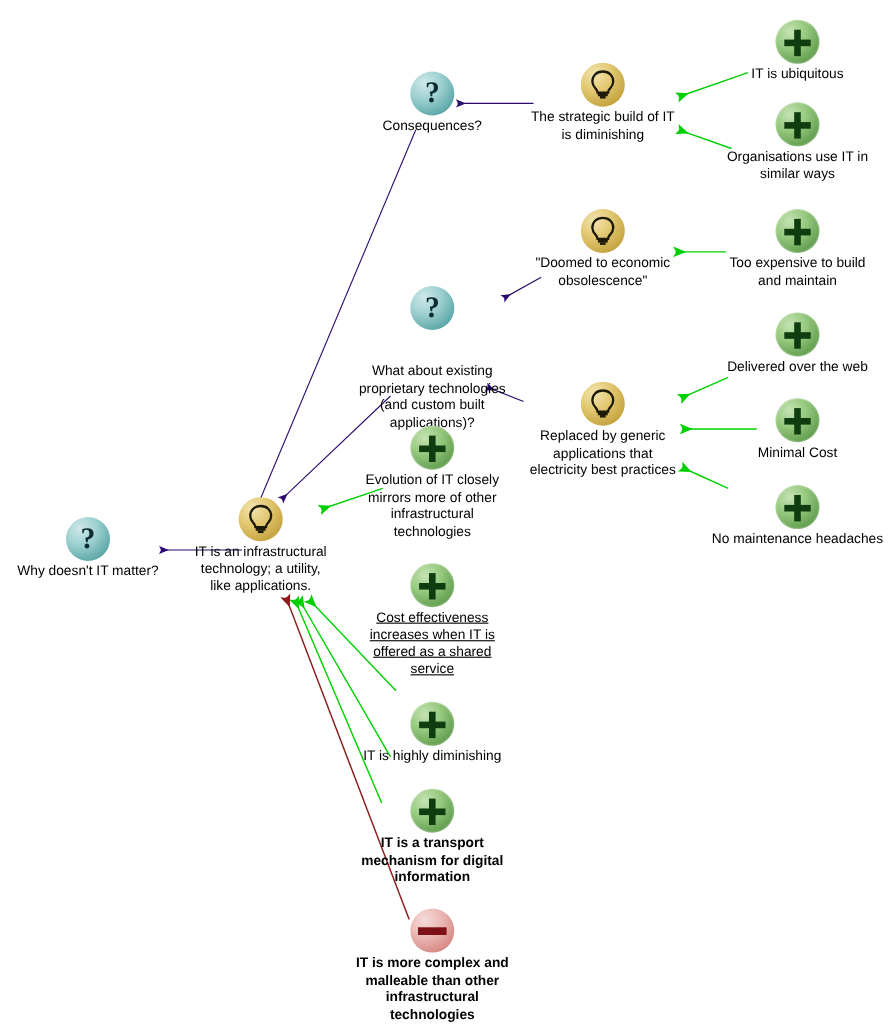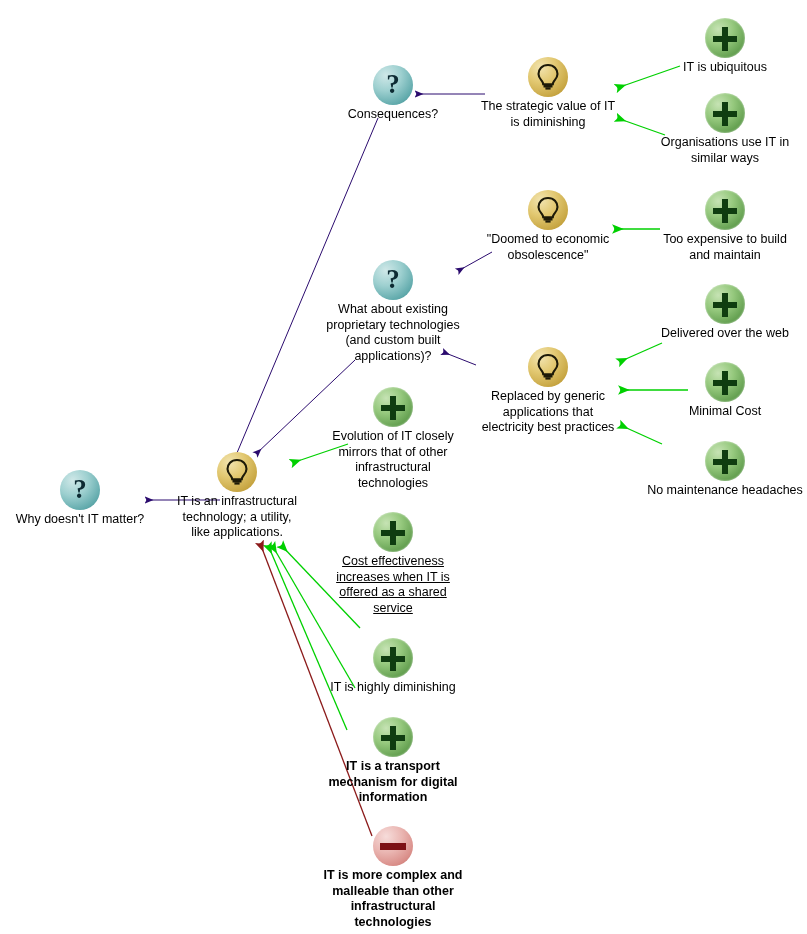--- a/index.html
+++ b/index.html
@@ -101,21 +101,21 @@
         <div class="lbl" style="width: 200px; left: -100px;">Consequences?</div>
       </div>
       <div class="node" style="left: 548px; top: 77px;">
         <div class="icon ic-bulb">
           <svg width="40" height="40" viewBox="0 0 40 40">
             <path d="M20 8 c-6 0 -9.5 4.2 -9.5 9 0 3.6 2.3 5.6 3.6 7.3 0.9 1.2 1.1 2 1.1 2.9 l9.6 0 c0-0.9 0.2-1.7 1.1-2.9 1.3-1.7 3.6-3.7 3.6-7.3 0-4.8 -3.5-9 -9.5-9 z" fill="none" stroke="#1d1a08" stroke-width="2.1"></path>
             <rect x="15.5" y="27.4" width="9" height="3.1" fill="#1d1a08"></rect>
             <rect x="17.4" y="30.3" width="5.2" height="2.3" fill="#1d1a08"></rect>
           </svg>
         </div>
-        <div class="lbl" style="width: 200px; left: -100px;">The strategic value of IT
+        <div class="lbl" style="width: 200px; left: -100px;">The strategic build of IT
 is diminishing</div>
       </div>
       <div class="node" style="left: 725px; top: 38px;">
         <div class="icon ic-plus"></div>
         <div class="lbl" style="width: 200px; left: -100px;">IT is ubiquitous</div>
       </div>
       <div class="node" style="left: 725px; top: 113px;">
         <div class="icon ic-plus"></div>
         <div class="lbl" style="width: 200px; left: -100px;">Organisations use IT  in
 similar ways</div>
@@ -131,21 +131,21 @@
         <div class="lbl" style="width: 200px; left: -100px;">"Doomed to economic
 obsolescence"</div>
       </div>
       <div class="node" style="left: 725px; top: 210px;">
         <div class="icon ic-plus"></div>
         <div class="lbl" style="width: 200px; left: -100px;">Too expensive to build
 and maintain</div>
       </div>
       <div class="node" style="left: 393px; top: 280px;">
         <div class="icon ic-q">?</div>
-        <div class="lbl" style="width: 200px; left: -100px;">What about existing
+        <div class="lbl" style="width: 200px; left: -100px; margin-top: 28px;">What about existing
 proprietary technologies
 (and custom built
 applications)?</div>
       </div>
       <div class="node" style="left: 725px; top: 304px;">
         <div class="icon ic-plus"></div>
         <div class="lbl" style="width: 200px; left: -100px;">Delivered over the web</div>
       </div>
       <div class="node" style="left: 548px; top: 367px;">
         <div class="icon ic-bulb">
@@ -163,21 +163,21 @@
         <div class="icon ic-plus"></div>
         <div class="lbl" style="width: 200px; left: -100px;">Minimal Cost</div>
       </div>
       <div class="node" style="left: 725px; top: 461px;">
         <div class="icon ic-plus"></div>
         <div class="lbl" style="width: 210px; left: -105px;">No maintenance headaches</div>
       </div>
       <div class="node" style="left: 393px; top: 407px;">
         <div class="icon ic-plus"></div>
         <div class="lbl" style="width: 200px; left: -100px;">Evolution of IT closely
-mirrors that of other
+mirrors more of other
 infrastructural
 technologies</div>
       </div>
       <div class="node" style="left: 393px; top: 532px;">
         <div class="icon ic-plus"></div>
         <div class="lbl" style="width: 200px; left: -100px; text-decoration: underline;">Cost effectiveness
 increases when IT is
 offered as a shared
 service</div>
       </div>

